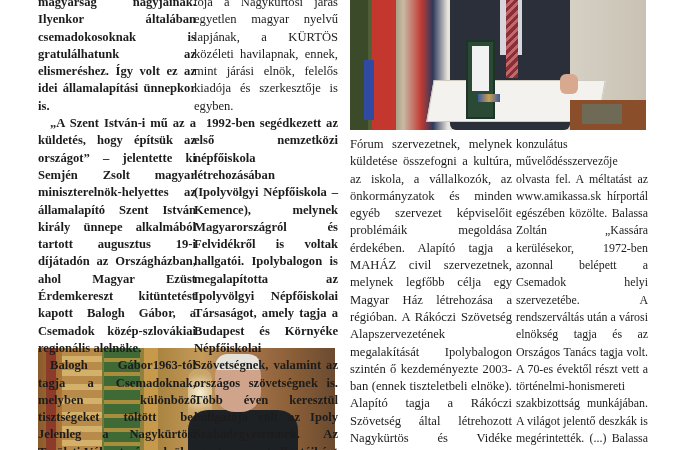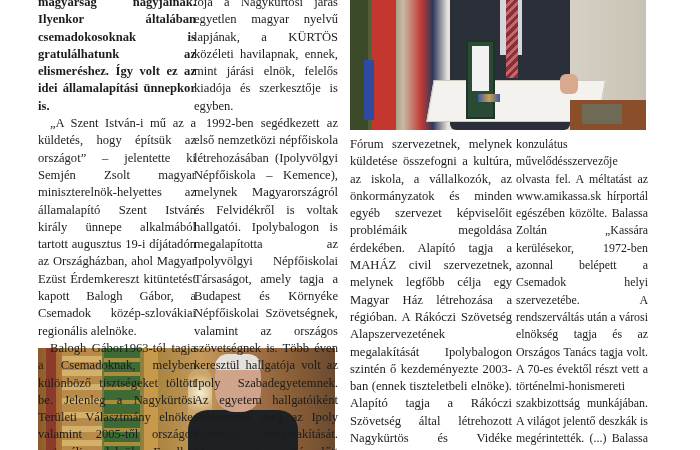--- a/index.html
+++ b/index.html
@@ -11,21 +11,21 @@
   .col {
     position: absolute;
     font-family: "Liberation Serif", "DejaVu Serif", serif;
     font-size: 12.6px;
     line-height: 17.3px;
     text-align: justify;
     hyphens: manual;
     color: #1c1c1c;
   }
   .col p { margin: 0; text-indent: 0; }
-  .col p.ind { text-indent: 12px; }
+  .col p.ind { text-indent: 12px; font-weight: bold; }
   .col p.bold { font-weight: bold; }
   #col1 { left: 38px; top: -6px; width: 158px; }
   #col2 { left: 194px; top: -6px; width: 144px; }
   #col3 { left: 350px; top: 136px; width: 162px; }
   #col4 { left: 516px; top: 136px; width: 132px; font-size: 11.9px; }
 
   .photo { position: absolute; overflow: hidden; }
   #photo-top {
     left: 350px; top: 0; width: 296px; height: 130px;
     background: linear-gradient(90deg, #3d4a2f 0%, #5b6a3b 10%, #c9b9a4 18%, #c13b34 24%, #2e3a5a 28%, #e8e4dc 33%, #d8d3c8 70%, #c9c2b4 100%);

